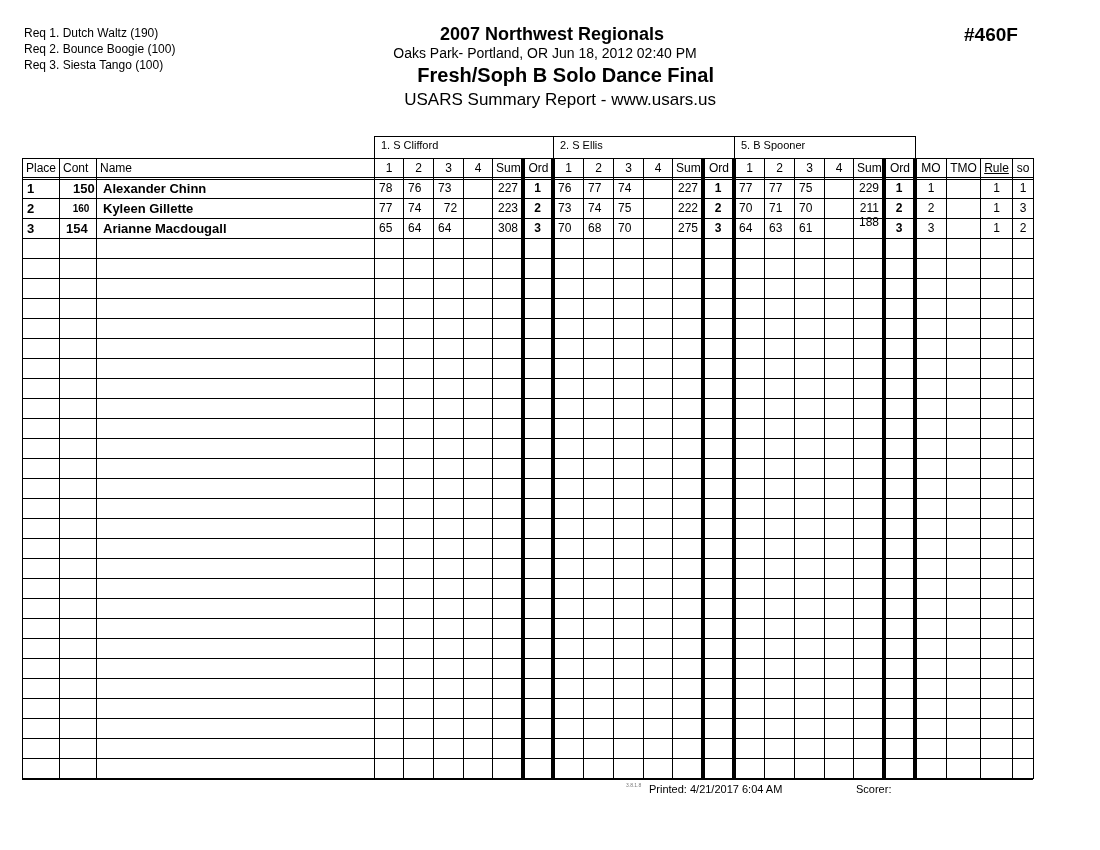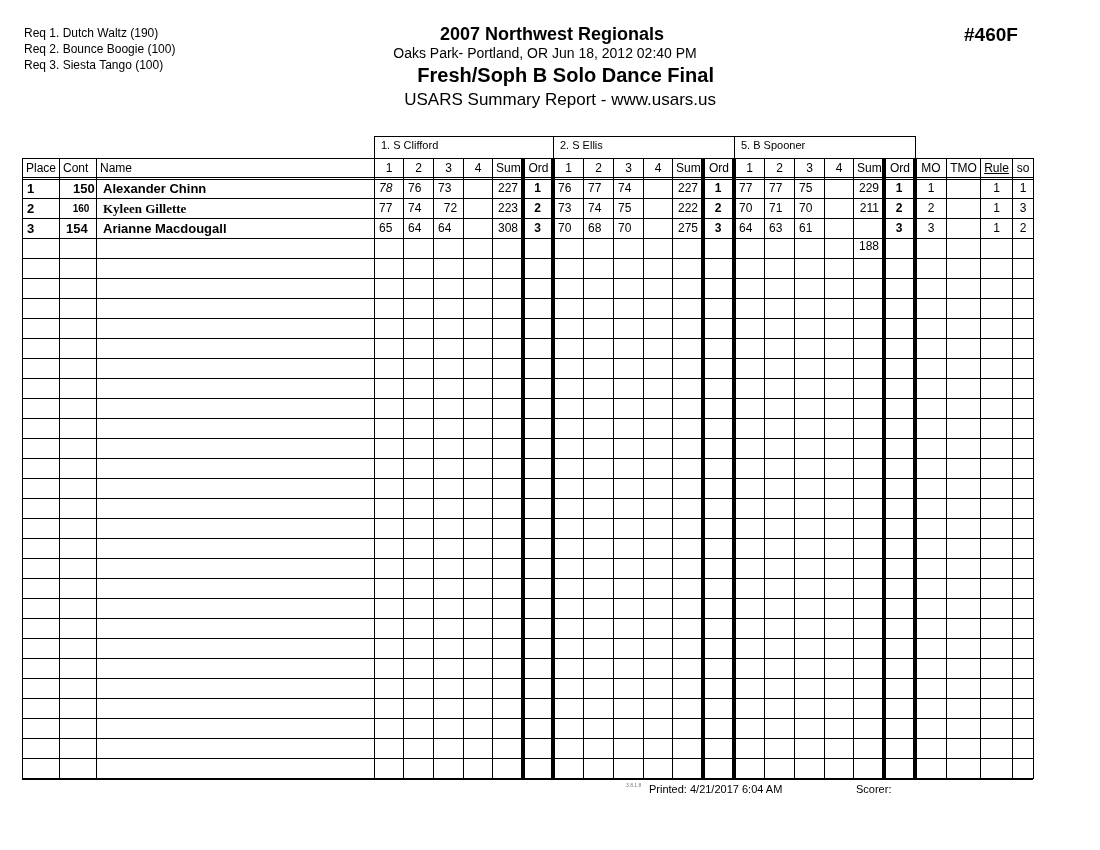--- a/index.html
+++ b/index.html
@@ -122,21 +122,21 @@
     <div class="cell" style="left: 803px; top: 1px; width: 28px; height: 18px; text-align: center; padding-left: 0px; line-height: 19px;">4</div>
     <div class="cell" style="left: 832px; top: 1px; width: 30px; height: 18px; text-align: left; padding-left: 3px; line-height: 19px;">Sum</div>
     <div class="cell" style="left: 863px; top: 1px; width: 30px; height: 18px; text-align: center; padding-left: 0px; line-height: 19px;">Ord</div>
     <div class="cell" style="left: 894px; top: 1px; width: 30px; height: 18px; text-align: center; padding-left: 0px; line-height: 19px;">MO</div>
     <div class="cell" style="left: 925px; top: 1px; width: 33px; height: 18px; text-align: center; padding-left: 0px; line-height: 19px;">TMO</div>
     <div class="cell" style="left: 959px; top: 1px; width: 31px; height: 18px; text-align: center; padding-left: 0px; line-height: 19px; text-decoration: underline;">Rule</div>
     <div class="cell" style="left: 991px; top: 1px; width: 20px; height: 18px; text-align: center; padding-left: 0px; line-height: 19px;">so</div>
     <div class="cell bold" style="left: 1px; top: 22px; width: 36px; height: 18px; text-align: left; padding-left: 4px; padding-right: 0px; font-size: 13px; line-height: 17px;">1</div>
     <div class="cell bold" style="left: 38px; top: 22px; width: 36px; height: 18px; text-align: left; padding-left: 6px; padding-right: 0px; font-size: 13px; line-height: 17px; margin-left: 7px;">150</div>
     <div class="cell bold" style="left: 75px; top: 22px; width: 277px; height: 18px; text-align: left; padding-left: 6px; padding-right: 0px; font-size: 13px; line-height: 17px;">Alexander Chinn</div>
-    <div class="cell" style="left: 353px; top: 22px; width: 28px; height: 18px; text-align: left; padding-left: 4px; padding-right: 0px; font-size: 12px; line-height: 17px; font-style: italic;">78</div>
+    <div class="cell" style="left: 353px; top: 22px; width: 28px; height: 18px; text-align: left; padding-left: 4px; padding-right: 0px; font-size: 12px; line-height: 17px;">78</div>
     <div class="cell" style="left: 382px; top: 22px; width: 29px; height: 18px; text-align: left; padding-left: 4px; padding-right: 0px; font-size: 12px; line-height: 17px;">76</div>
     <div class="cell" style="left: 412px; top: 22px; width: 29px; height: 18px; text-align: left; padding-left: 4px; padding-right: 0px; font-size: 12px; line-height: 17px;">73</div>
     <div class="cell" style="left: 442px; top: 22px; width: 28px; height: 18px; text-align: left; padding-left: 4px; padding-right: 0px; font-size: 12px; line-height: 17px;"></div>
     <div class="cell" style="left: 471px; top: 22px; width: 28px; height: 18px; text-align: right; padding-left: 0px; padding-right: 3px; font-size: 12px; line-height: 17px;">227</div>
     <div class="cell bold" style="left: 502px; top: 22px; width: 27px; height: 18px; text-align: center; padding-left: 0px; padding-right: 0px; font-size: 12px; line-height: 17px;">1</div>
     <div class="cell" style="left: 532px; top: 22px; width: 29px; height: 18px; text-align: left; padding-left: 4px; padding-right: 0px; font-size: 12px; line-height: 17px;">76</div>
     <div class="cell" style="left: 562px; top: 22px; width: 29px; height: 18px; text-align: left; padding-left: 4px; padding-right: 0px; font-size: 12px; line-height: 17px;">77</div>
     <div class="cell" style="left: 592px; top: 22px; width: 29px; height: 18px; text-align: left; padding-left: 4px; padding-right: 0px; font-size: 12px; line-height: 17px;">74</div>
     <div class="cell" style="left: 622px; top: 22px; width: 28px; height: 18px; text-align: left; padding-left: 4px; padding-right: 0px; font-size: 12px; line-height: 17px;"></div>
     <div class="cell" style="left: 651px; top: 22px; width: 28px; height: 18px; text-align: right; padding-left: 0px; padding-right: 3px; font-size: 12px; line-height: 17px;">227</div>
@@ -146,21 +146,21 @@
     <div class="cell" style="left: 773px; top: 22px; width: 29px; height: 18px; text-align: left; padding-left: 4px; padding-right: 0px; font-size: 12px; line-height: 17px;">75</div>
     <div class="cell" style="left: 803px; top: 22px; width: 28px; height: 18px; text-align: left; padding-left: 4px; padding-right: 0px; font-size: 12px; line-height: 17px;"></div>
     <div class="cell" style="left: 832px; top: 22px; width: 28px; height: 18px; text-align: right; padding-left: 0px; padding-right: 3px; font-size: 12px; line-height: 17px;">229</div>
     <div class="cell bold" style="left: 863px; top: 22px; width: 28px; height: 18px; text-align: center; padding-left: 0px; padding-right: 0px; font-size: 12px; line-height: 17px;">1</div>
     <div class="cell" style="left: 894px; top: 22px; width: 30px; height: 18px; text-align: center; padding-left: 0px; padding-right: 0px; font-size: 12px; line-height: 17px;">1</div>
     <div class="cell" style="left: 925px; top: 22px; width: 33px; height: 18px; text-align: center; padding-left: 0px; padding-right: 0px; font-size: 12px; line-height: 17px;"></div>
     <div class="cell" style="left: 959px; top: 22px; width: 31px; height: 18px; text-align: center; padding-left: 0px; padding-right: 0px; font-size: 12px; line-height: 17px;">1</div>
     <div class="cell" style="left: 991px; top: 22px; width: 20px; height: 18px; text-align: center; padding-left: 0px; padding-right: 0px; font-size: 12px; line-height: 17px;">1</div>
     <div class="cell bold" style="left: 1px; top: 42px; width: 36px; height: 18px; text-align: left; padding-left: 4px; padding-right: 0px; font-size: 13px; line-height: 17px;">2</div>
     <div class="cell bold" style="left: 38px; top: 42px; width: 36px; height: 18px; text-align: center; padding-left: 6px; padding-right: 0px; font-size: 10px; line-height: 17px;">160</div>
-    <div class="cell bold" style="left: 75px; top: 42px; width: 277px; height: 18px; text-align: left; padding-left: 6px; padding-right: 0px; font-size: 13px; line-height: 17px; font-family: Liberation Serif, serif;">Kyleen Gillette</div>
+    <div class="cell bold" style="left: 75px; top: 42px; width: 277px; height: 18px; text-align: left; padding-left: 6px; padding-right: 0px; font-size: 13px; line-height: 17px;">Kyleen Gillette</div>
     <div class="cell" style="left: 353px; top: 42px; width: 28px; height: 18px; text-align: left; padding-left: 4px; padding-right: 0px; font-size: 12px; line-height: 17px;">77</div>
     <div class="cell" style="left: 382px; top: 42px; width: 29px; height: 18px; text-align: left; padding-left: 4px; padding-right: 0px; font-size: 12px; line-height: 17px;">74</div>
     <div class="cell" style="left: 412px; top: 42px; width: 29px; height: 18px; text-align: center; padding-left: 4px; padding-right: 0px; font-size: 12px; line-height: 17px;">72</div>
     <div class="cell" style="left: 442px; top: 42px; width: 28px; height: 18px; text-align: left; padding-left: 4px; padding-right: 0px; font-size: 12px; line-height: 17px;"></div>
     <div class="cell" style="left: 471px; top: 42px; width: 28px; height: 18px; text-align: right; padding-left: 0px; padding-right: 3px; font-size: 12px; line-height: 17px;">223</div>
     <div class="cell bold" style="left: 502px; top: 42px; width: 27px; height: 18px; text-align: center; padding-left: 0px; padding-right: 0px; font-size: 12px; line-height: 17px;">2</div>
     <div class="cell" style="left: 532px; top: 42px; width: 29px; height: 18px; text-align: left; padding-left: 4px; padding-right: 0px; font-size: 12px; line-height: 17px;">73</div>
     <div class="cell" style="left: 562px; top: 42px; width: 29px; height: 18px; text-align: left; padding-left: 4px; padding-right: 0px; font-size: 12px; line-height: 17px;">74</div>
     <div class="cell" style="left: 592px; top: 42px; width: 29px; height: 18px; text-align: left; padding-left: 4px; padding-right: 0px; font-size: 12px; line-height: 17px;">75</div>
     <div class="cell" style="left: 622px; top: 42px; width: 28px; height: 18px; text-align: left; padding-left: 4px; padding-right: 0px; font-size: 12px; line-height: 17px;"></div>
@@ -188,21 +188,21 @@
     <div class="cell" style="left: 532px; top: 62px; width: 29px; height: 18px; text-align: left; padding-left: 4px; padding-right: 0px; font-size: 12px; line-height: 17px;">70</div>
     <div class="cell" style="left: 562px; top: 62px; width: 29px; height: 18px; text-align: left; padding-left: 4px; padding-right: 0px; font-size: 12px; line-height: 17px;">68</div>
     <div class="cell" style="left: 592px; top: 62px; width: 29px; height: 18px; text-align: left; padding-left: 4px; padding-right: 0px; font-size: 12px; line-height: 17px;">70</div>
     <div class="cell" style="left: 622px; top: 62px; width: 28px; height: 18px; text-align: left; padding-left: 4px; padding-right: 0px; font-size: 12px; line-height: 17px;"></div>
     <div class="cell" style="left: 651px; top: 62px; width: 28px; height: 18px; text-align: right; padding-left: 0px; padding-right: 3px; font-size: 12px; line-height: 17px;">275</div>
     <div class="cell bold" style="left: 682px; top: 62px; width: 28px; height: 18px; text-align: center; padding-left: 0px; padding-right: 0px; font-size: 12px; line-height: 17px;">3</div>
     <div class="cell" style="left: 713px; top: 62px; width: 29px; height: 18px; text-align: left; padding-left: 4px; padding-right: 0px; font-size: 12px; line-height: 17px;">64</div>
     <div class="cell" style="left: 743px; top: 62px; width: 29px; height: 18px; text-align: left; padding-left: 4px; padding-right: 0px; font-size: 12px; line-height: 17px;">63</div>
     <div class="cell" style="left: 773px; top: 62px; width: 29px; height: 18px; text-align: left; padding-left: 4px; padding-right: 0px; font-size: 12px; line-height: 17px;">61</div>
     <div class="cell" style="left: 803px; top: 62px; width: 28px; height: 18px; text-align: left; padding-left: 4px; padding-right: 0px; font-size: 12px; line-height: 17px;"></div>
-    <div class="cell" style="left: 832px; top: 80px; width: 28px; height: 18px; text-align: right; padding-left: 0px; padding-right: 3px; font-size: 12px; line-height: 17px;">188</div>
+    <div class="cell" style="left: 832px; top: 56px; width: 28px; height: 18px; text-align: right; padding-left: 0px; padding-right: 3px; font-size: 12px; line-height: 17px;">188</div>
     <div class="cell bold" style="left: 863px; top: 62px; width: 28px; height: 18px; text-align: center; padding-left: 0px; padding-right: 0px; font-size: 12px; line-height: 17px;">3</div>
     <div class="cell" style="left: 894px; top: 62px; width: 30px; height: 18px; text-align: center; padding-left: 0px; padding-right: 0px; font-size: 12px; line-height: 17px;">3</div>
     <div class="cell" style="left: 925px; top: 62px; width: 33px; height: 18px; text-align: center; padding-left: 0px; padding-right: 0px; font-size: 12px; line-height: 17px;"></div>
     <div class="cell" style="left: 959px; top: 62px; width: 31px; height: 18px; text-align: center; padding-left: 0px; padding-right: 0px; font-size: 12px; line-height: 17px;">1</div>
     <div class="cell" style="left: 991px; top: 62px; width: 20px; height: 18px; text-align: center; padding-left: 0px; padding-right: 0px; font-size: 12px; line-height: 17px;">2</div>
   </div>
 
 <div class="abs footer-ver">3.8.1.8</div>
 <div class="abs footer" style="left:649px">Printed:  4/21/2017  6:04 AM</div>
 <div class="abs footer" style="left:856px">Scorer:</div>

